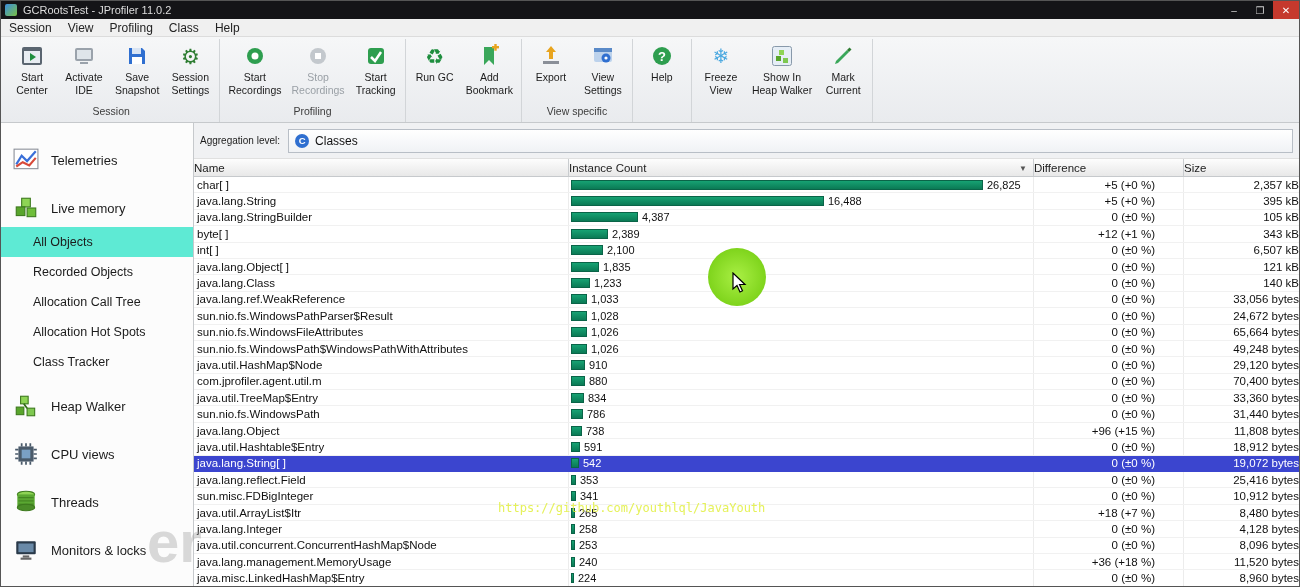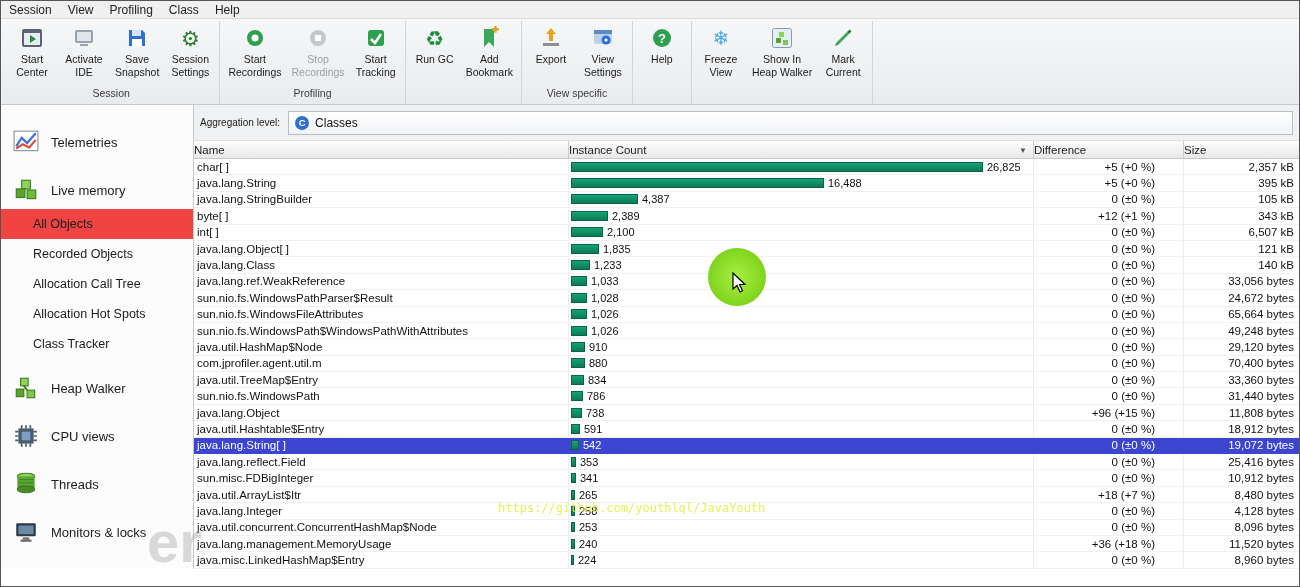--- a/index.html
+++ b/index.html
@@ -26,54 +26,63 @@
   .tb-label{font-size:10.5px;line-height:1.2;text-align:center;white-space:pre-line;color:#1c1c1c;margin-top:1px;}
   .tb-btn.disabled .tb-label{color:#9aa0a6;}
   .tb-glabel{font-size:10.5px;color:#3c3c3c;text-align:center;padding:2px 0 3px;min-height:14px;}
   
   .content{display:flex;height:464px;}
   .sidebar{width:193px;border-right:1px solid #c6c9cc;background:#fcfcfc;padding-top:8px;box-sizing:border-box;flex:none;}
   .sb-top{display:flex;align-items:center;gap:12px;padding-left:12px;height:38px;margin-top:10px;font-size:13px;color:#1c1c1c;}
   .sb-icon{width:26px;height:26px;flex:none;}
   .sb-icon svg{width:26px;height:26px;}
   .sb-sub{display:flex;align-items:center;height:30px;padding-left:32px;font-size:12.5px;color:#1c1c1c;}
-  .sb-sub.selected{background:#ef4444;}
+  .sb-sub.selected{background:#5eead4;}
   .main{flex:1;display:flex;flex-direction:column;background:#fff;min-width:0;}
   .agg-row{height:36px;background:#f0f1f3;display:flex;align-items:center;padding:0 6px;gap:8px;border-bottom:1px solid #e0e0e0;box-sizing:border-box;}
   .agg-label{font-size:10px;color:#1c1c1c;white-space:nowrap;}
   .agg-combo{flex:1;height:22px;background:linear-gradient(#ffffff,#f0f2f5);border:1px solid #b8bec6;display:flex;align-items:center;gap:6px;padding:0 6px;font-size:12px;color:#111;}
   .agg-circle{width:14px;height:14px;border-radius:50%;background:#2f6fd0;color:#fff;font-size:9.5px;font-weight:bold;display:flex;align-items:center;justify-content:center;flex:none;}
   
   .table-header{display:grid;grid-template-columns:375px 465px 150px 1fr;height:18px;background:linear-gradient(#fdfdfd,#e8e8e8);border-bottom:1px solid #c6c9cc;font-size:11.5px;color:#222;box-sizing:border-box;}
   .thcell{display:flex;align-items:center;justify-content:flex-start;position:relative;border-right:1px solid #c9cccf;}
   .thcell:last-child{border-right:none;}
   .sort-arrow{position:absolute;right:6px;top:5px;font-size:8px;color:#555;}
   .table-body{flex:1;overflow:hidden;}
   .trow{display:grid;grid-template-columns:375px 465px 150px 1fr;height:16.4px;font-size:11.5px;color:#111;align-items:center;border-bottom:1px solid #f1f1f1;box-sizing:border-box;}
   .tcell{height:100%;display:flex;align-items:center;box-sizing:border-box;}
   .tcell.name{padding-left:3px;border-right:1px solid #ececec;overflow:hidden;white-space:nowrap;}
   .tcell.count{border-right:1px solid #ececec;padding-left:2px;}
   .bar{height:10px;background:linear-gradient(#17a273,#0b7a55);border:1px solid #0a6448;box-sizing:border-box;flex:none;}
   .cnum{margin-left:4px;font-size:11px;white-space:nowrap;text-align:center;}
   .tcell.diff{justify-content:flex-end;padding-right:28px;border-right:1px solid #ececec;white-space:nowrap;}
-  .tcell.size{justify-content:flex-end;padding-right:5px;white-space:nowrap;text-align:center;}
+  .tcell.size{justify-content:flex-end;white-space:nowrap;text-align:center;}
   .trow.selected{background:#3b45cf;color:#fff;border-bottom-color:#3b45cf;}
   .trow.selected .tcell{border-right-color:transparent;}
   
   .watermark{position:absolute;left:497px;top:500px;font-family:"DejaVu Sans Mono",monospace;font-size:12px;color:rgba(225,238,60,0.85);z-index:50;white-space:nowrap;}
   .watermark-corner{position:absolute;left:146px;top:512px;font-size:58px;font-weight:bold;color:rgba(150,150,150,0.35);z-index:49;line-height:1;}
   .cursor-highlight{position:absolute;left:707px;top:247px;width:58px;height:58px;border-radius:50%;
       background:radial-gradient(circle,#a9ef44 0%,#7fd41c 70%,rgba(127,212,28,0.55) 100%);z-index:55;}
   .cursor{position:absolute;left:731px;top:271px;z-index:60;}
 </style>
 </head>
 <body>
 
 <div class="window">
 
+  <div class="titlebar">
+    <span class="app-icon"></span>
+    <span class="title-text">GCRootsTest - JProfiler 11.0.2</span>
+    <div class="win-controls">
+      <span class="win-btn">–</span>
+      <span class="win-btn">❐</span>
+      <span class="win-btn close">✕</span>
+    </div>
+  </div>
 
   <div class="menubar" id="menubar">
       <span class="menu-item">Session</span>
       <span class="menu-item">View</span>
       <span class="menu-item">Profiling</span>
       <span class="menu-item">Class</span>
       <span class="menu-item">Help</span>
     </div>
 
   <div class="toolbar" id="toolbar">

